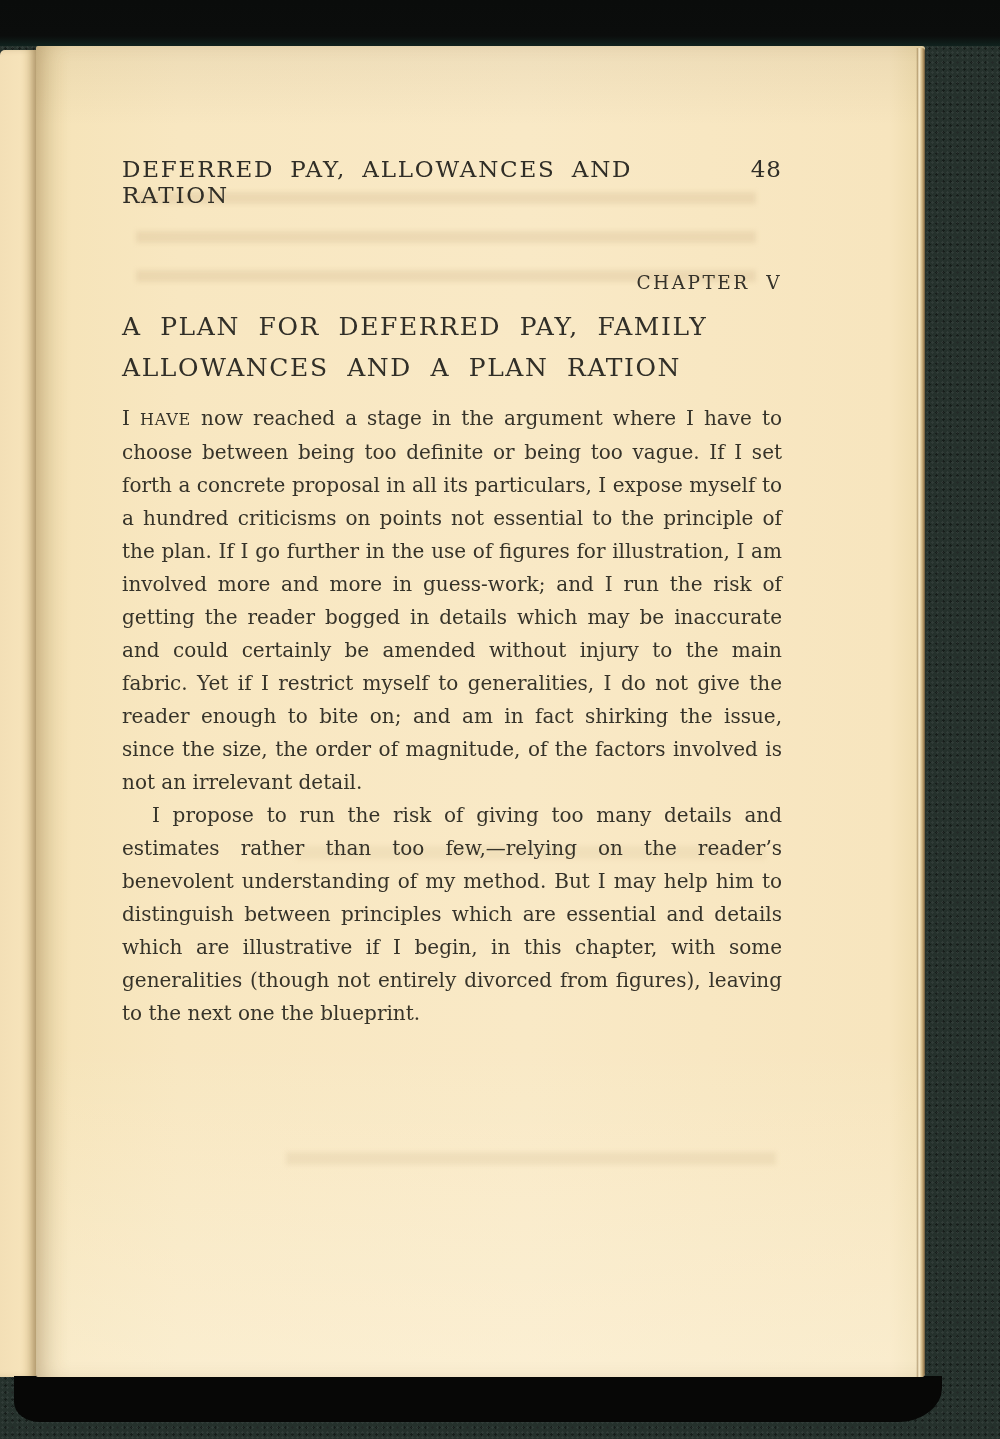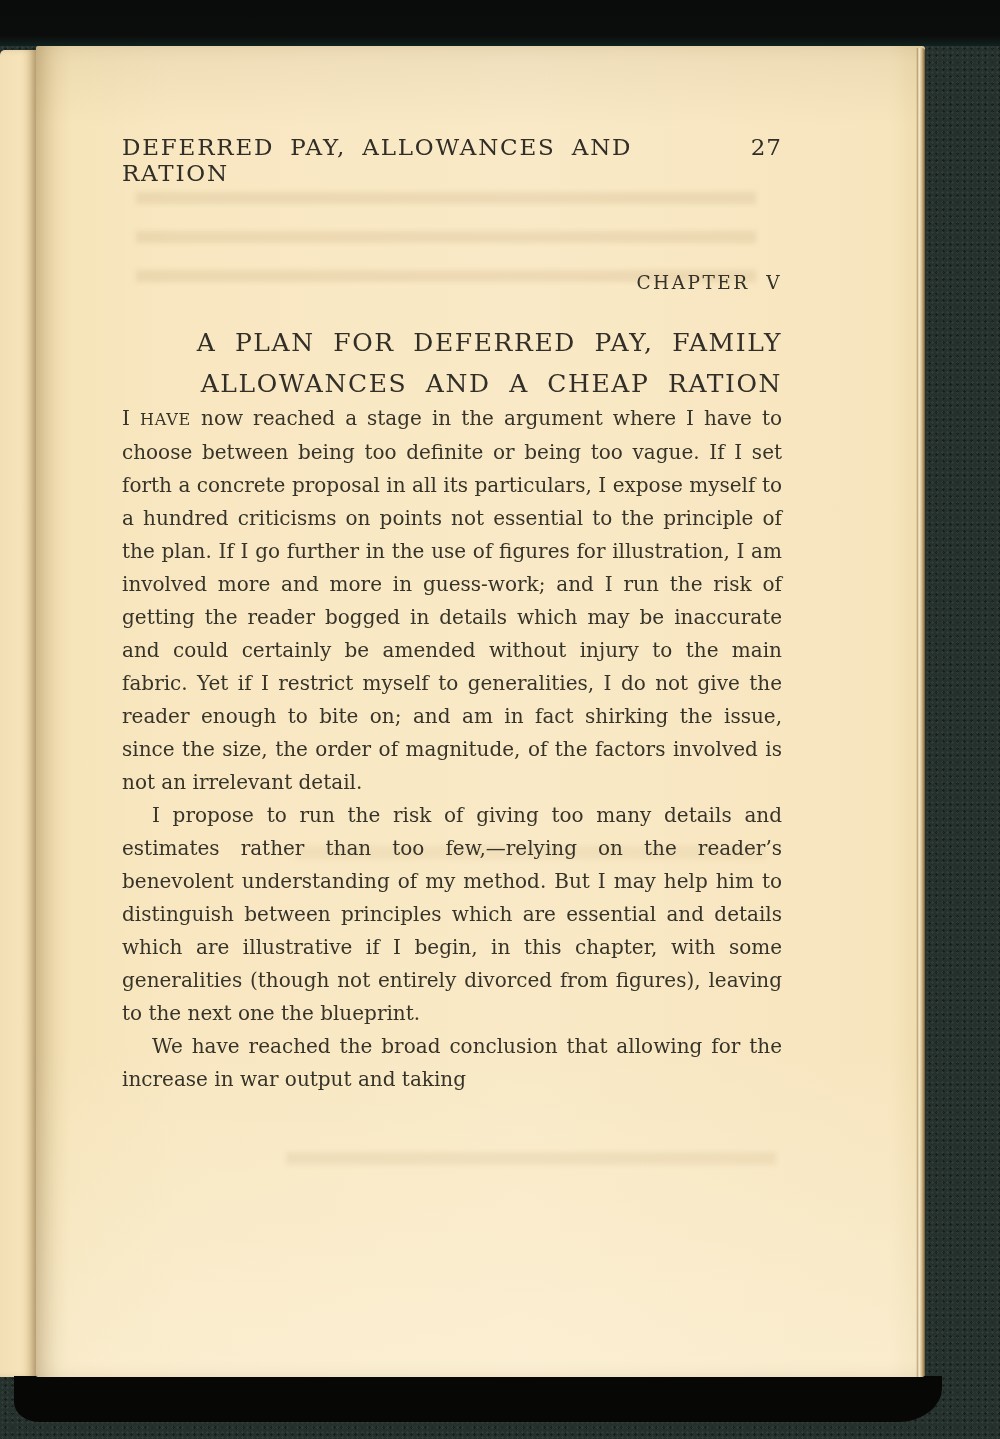--- a/index.html
+++ b/index.html
@@ -37,21 +37,21 @@
       rgba(141,113,70,0) 0%,rgba(141,113,70,0.5) 18%,
       rgba(251,240,210,0.95) 34%,rgba(219,196,148,0.95) 58%,
       rgba(170,140,92,0.95) 82%,rgba(84,64,36,0.85) 100%);
     border-radius:0 3px 4px 0;}
   .text-col{position:absolute;left:86px;width:660px;}
   .running-head{top:88px;display:flex;justify-content:space-between;align-items:baseline;
     font-size:23px;letter-spacing:1.8px;word-spacing:7px;color:#302e27;}
   .folio{letter-spacing:1px;word-spacing:normal;}
   .chapter-label{top:226px;text-align:right;font-size:18.5px;
     letter-spacing:2.5px;word-spacing:8px;color:#35322a;}
-  .chapter-title{top:276px;text-align:right;font-size:25px;line-height:41px;
+  .chapter-title{top:260px;text-align:left;font-size:25px;line-height:41px;
     letter-spacing:1.6px;word-spacing:9px;color:#312f28;}
   .chapter-title span{display:block;}
   .body-text{top:356px;font-size:20px;line-height:33px;text-align:justify;
     color:#363329;}
   .body-text p{margin:0;padding:0;}
   .body-text p.indent{text-indent:30px;}
   .sc{font-size:0.8em;letter-spacing:0.8px;}
   .ghost{position:absolute;filter:blur(2.5px);pointer-events:none;}
   .g1{left:100px;top:146px;width:620px;height:116px;
     background:repeating-linear-gradient(to bottom,rgba(176,143,95,0.16) 0 12px,rgba(176,143,95,0) 12px 39px);}
@@ -66,31 +66,30 @@
   <div class="left-strip"></div>
   <div class="bottom-shadow"></div>
 
   <div class="page">
     <div class="page-edge"></div>
 
     <div class="ghost g1"></div>
     <div class="ghost g2"></div>
     <div class="ghost g3"></div>
 
-    <div class="text-col running-head" style="position: absolute;">
+    <div class="text-col running-head" style="position: absolute; margin-top: 22px;">
       <span class="head-title">DEFERRED PAY, ALLOWANCES AND RATION</span>
-      <span class="folio">27</span>
+      <span class="folio">48</span>
     </div>
 
     <div class="text-col chapter-label" style="position: absolute;">CHAPTER V</div>
 
     <div class="text-col chapter-title" style="position: absolute;">
       <span>A PLAN FOR DEFERRED PAY, FAMILY</span>
-      <span>ALLOWANCES AND A CHEAP RATION</span>
+      <span>ALLOWANCES AND A PLAN RATION</span>
     </div>
 
     <div class="text-col body-text" style="position: absolute;">
       <p class="para"><span>I </span><span class="sc">HAVE</span><span> now reached a stage in the argument where I have to choose between being too definite or being too vague. If I set forth a concrete proposal in all its particulars, I expose myself to a hundred criticisms on points not essential to the principle of the plan. If I go further in the use of figures for illustration, I am involved more and more in guess-work; and I run the risk of getting the reader bogged in details which may be inaccurate and could certainly be amended without injury to the main fabric. Yet if I restrict myself to generalities, I do not give the reader enough to bite on; and am in fact shirking the issue, since the size, the order of magnitude, of the factors involved is not an irrelevant detail.</span></p>
       <p class="para indent">I propose to run the risk of giving too many details and estimates rather than too few,—relying on the reader’s benevolent understanding of my method. But I may help him to distinguish between principles which are essential and details which are illustrative if I begin, in this chapter, with some generalities (though not entirely divorced from figures), leaving to the next one the blueprint.</p>
-      <p class="para indent">We have reached the broad conclusion that allowing for the increase in war output and taking</p>
     </div>
   </div>
 </div>
 
 </body></html>

